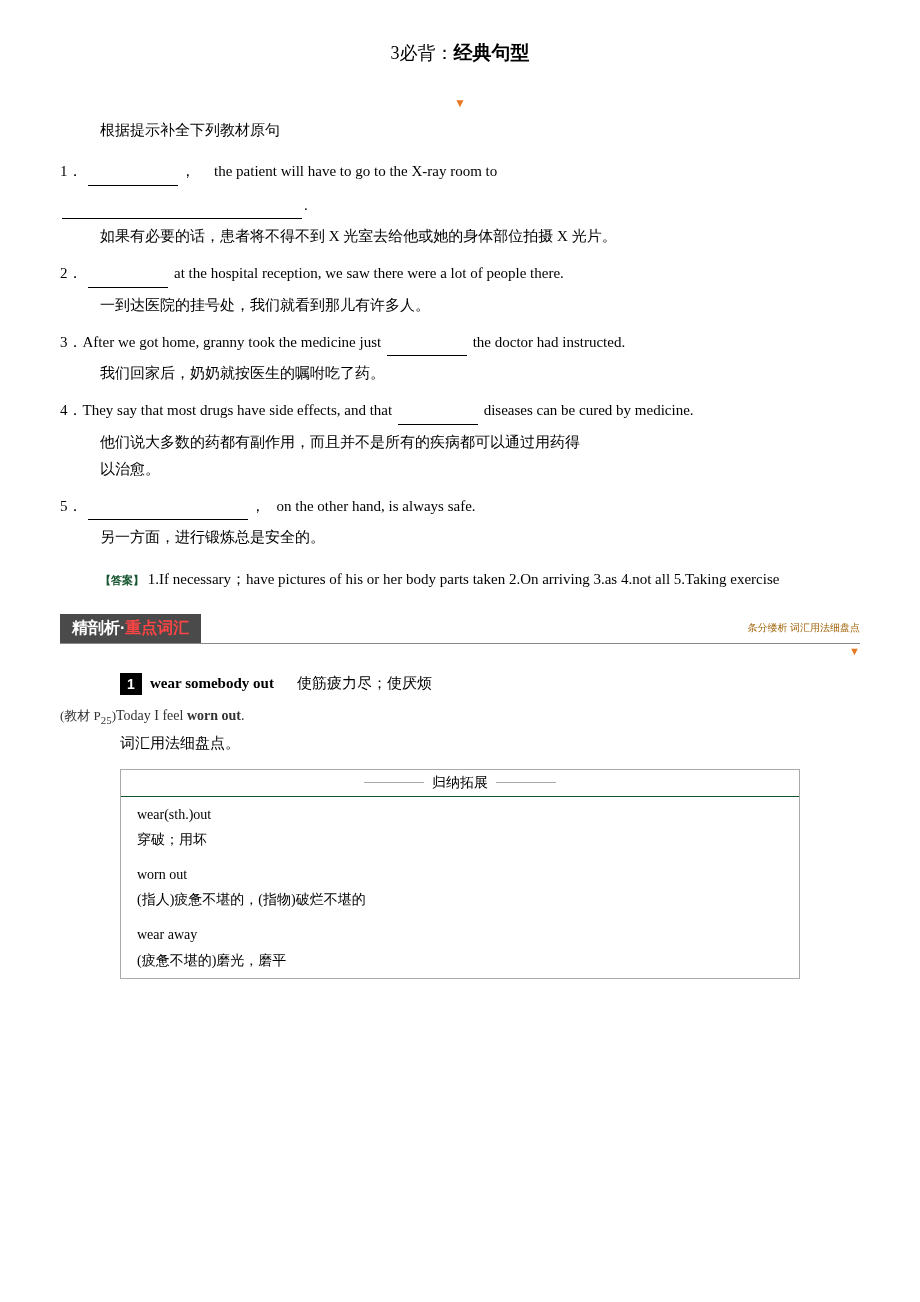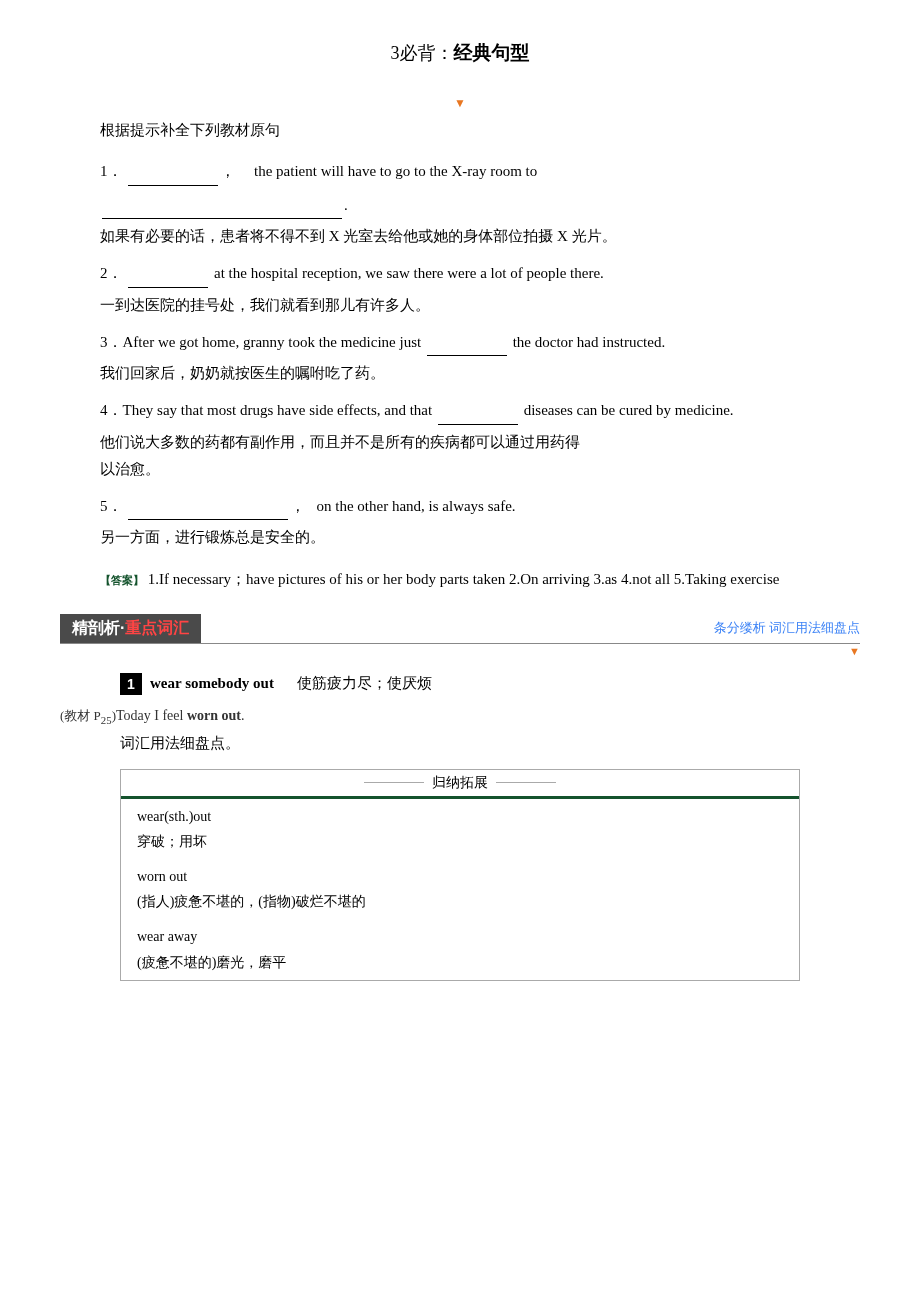--- a/index.html
+++ b/index.html
@@ -40,21 +40,20 @@
       font-size: 12px;
       margin-top: 2px;
     }
 
     .instruction {
       margin: 10px 0 16px 40px;
       font-size: 15px;
     }
 
     .sentence-row {
-      margin-left: 40px;
       margin-bottom: 4px;
       font-size: 15px;
       line-height: 1.9;
     }
 
     .blank {
       display: inline-block;
       border-bottom: 1px solid #000;
       min-width: 80px;
       margin: 0 2px;
@@ -113,22 +112,22 @@
 
     .divider-bar .red-text {
       color: #ff4444;
     }
 
     .divider-subtitle {
       position: absolute;
       right: 0;
       top: 50%;
       transform: translateY(-50%);
-      font-size: 13px;
-      color: #3b82f6;
+      font-size: 10px;
+      color: #a16207;
     }
 
     .divider-line {
       height: 2px;
       background: linear-gradient(to right, #888888, #cccccc);
       margin-top: 0;
     }
 
     .divider-arrow {
       text-align: right;
@@ -188,21 +187,21 @@
     }
 
     .summary-box {
       border: 1px solid #aaaaaa;
       margin: 12px 60px;
       padding: 0;
     }
 
     .summary-title-bar {
       text-align: center;
-      border-bottom: 3px solid #14532d;
+      border-bottom: 1px solid #14532d;
       padding: 4px 0;
       font-size: 14px;
       font-family: "SimSun", "宋体", serif;
       position: relative;
       display: flex;
       align-items: center;
       justify-content: center;
     }
 
     .summary-title-bar::before {

